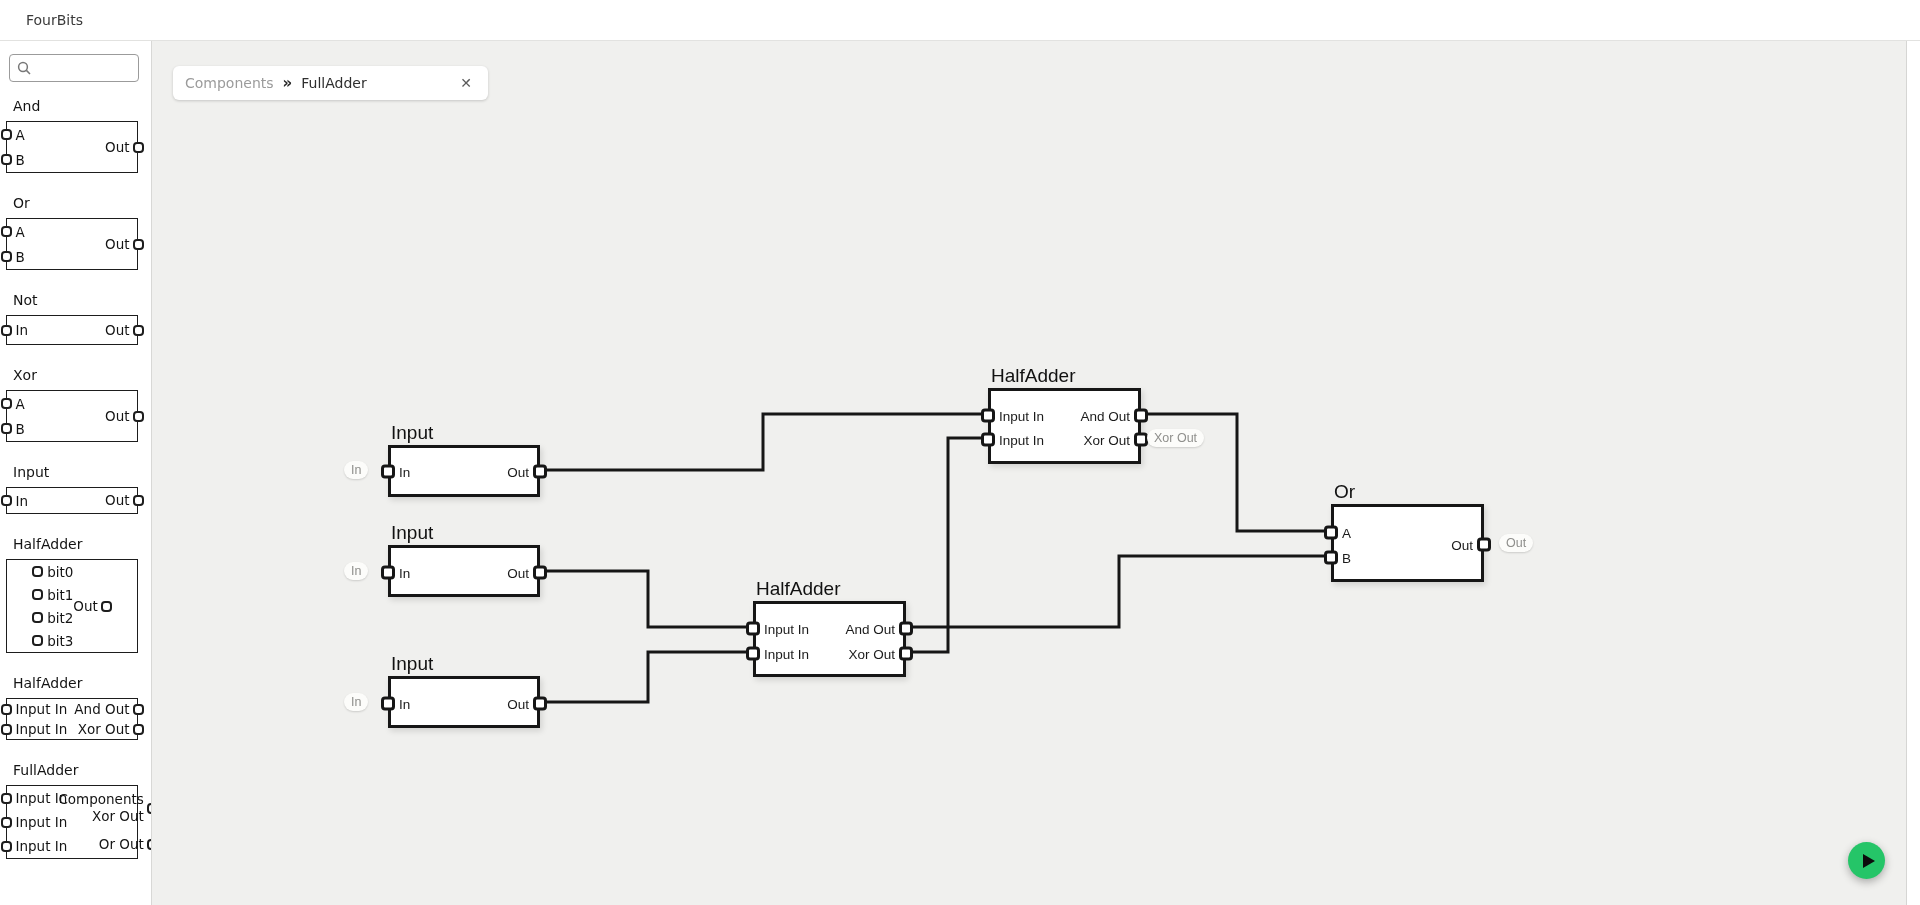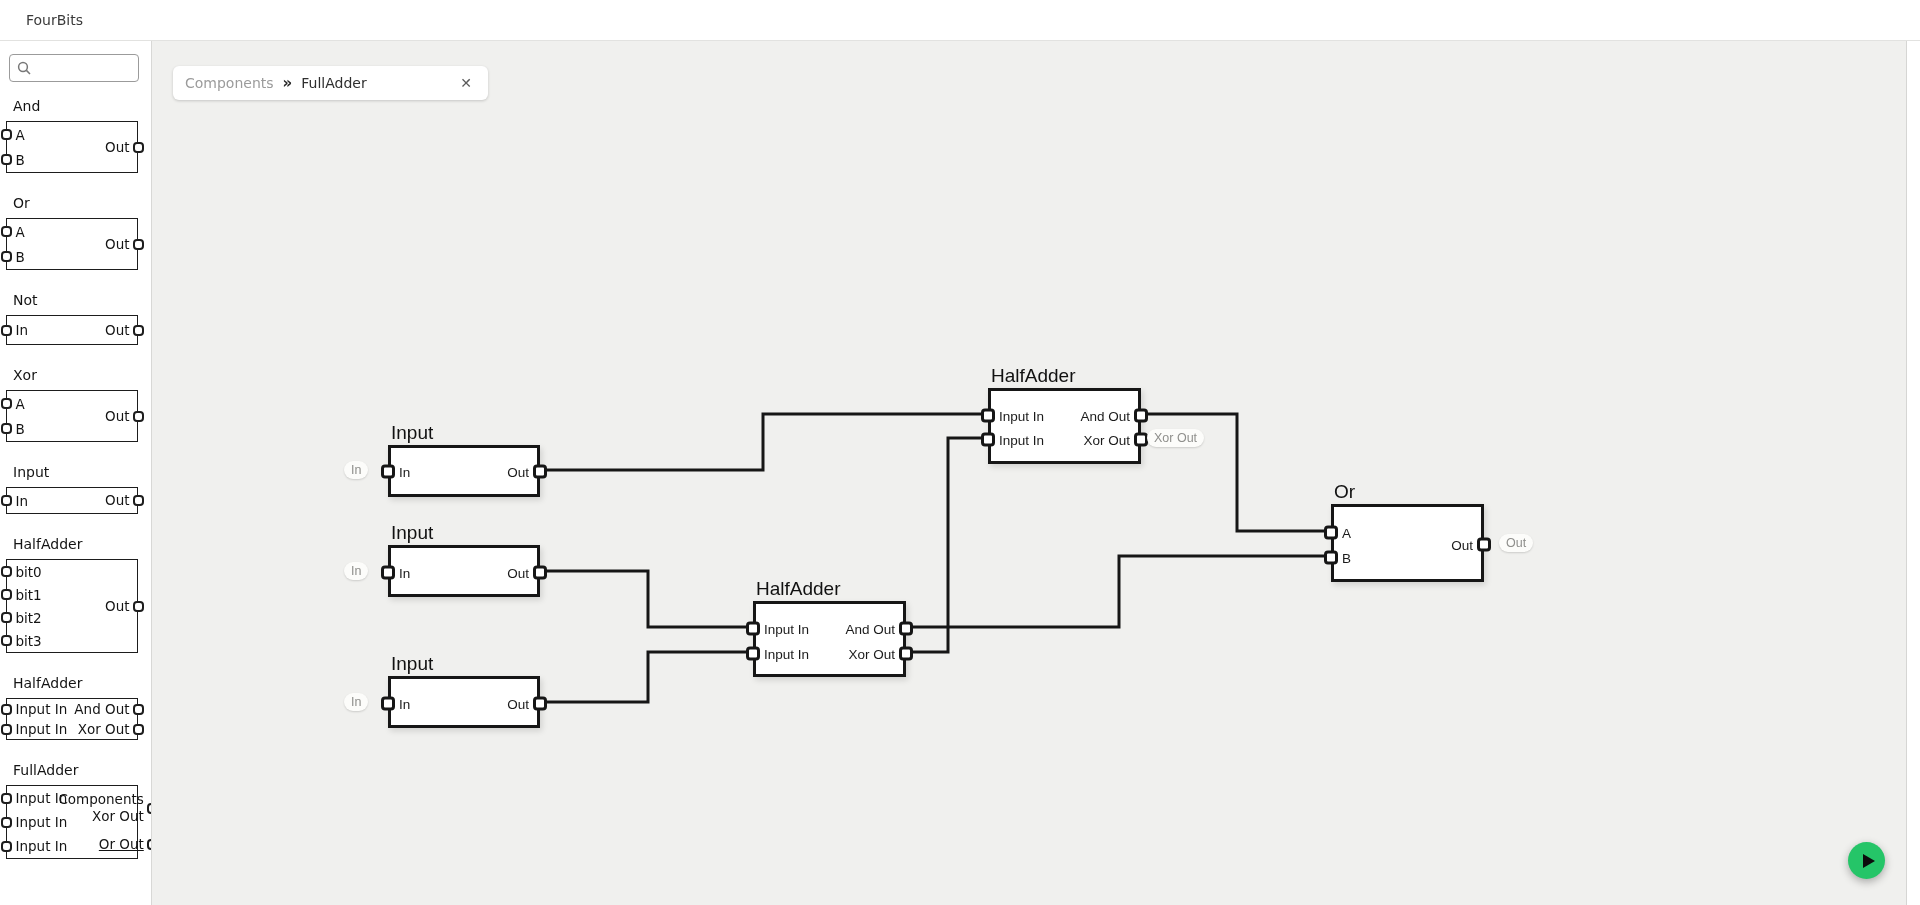--- a/index.html
+++ b/index.html
@@ -174,21 +174,21 @@
           <div class="sb-col outs">
             <div class="sb-port">
               <div style="display: inline;">Out</div>
               <div class="glyph sm"></div>
             </div>
           </div>
         </div>
       </div>
       <div class="sb-item">
         <div class="sb-label">HalfAdder</div>
-        <div class="sb-box" style="height: 94px;">
+        <div class="sb-box" style="height: 94px; justify-content: center;">
           <div class="sb-col ins">
             <div class="sb-port">
               <div class="glyph sm"></div>
               <div style="display: inline;">bit0</div>
             </div>
             <div class="sb-port">
               <div class="glyph sm"></div>
               <div style="display: inline;">bit1</div>
             </div>
             <div class="sb-port">
@@ -249,21 +249,21 @@
               <div class="glyph sm"></div>
               <div style="display: inline;">Input In</div>
             </div>
           </div>
           <div class="sb-col outs">
             <div class="sb-port">
               <div style="display: inline;">Components Xor Out</div>
               <div class="glyph sm"></div>
             </div>
             <div class="sb-port">
-              <div style="display: inline; text-decoration: underline;">Or Out</div>
+              <div style="display: inline;">Or Out</div>
               <div class="glyph sm"></div>
             </div>
           </div>
         </div>
       </div>
     </div>
 </div>
 
 <div class="canvas-bg"></div>
 <div class="scrollbar"></div>

